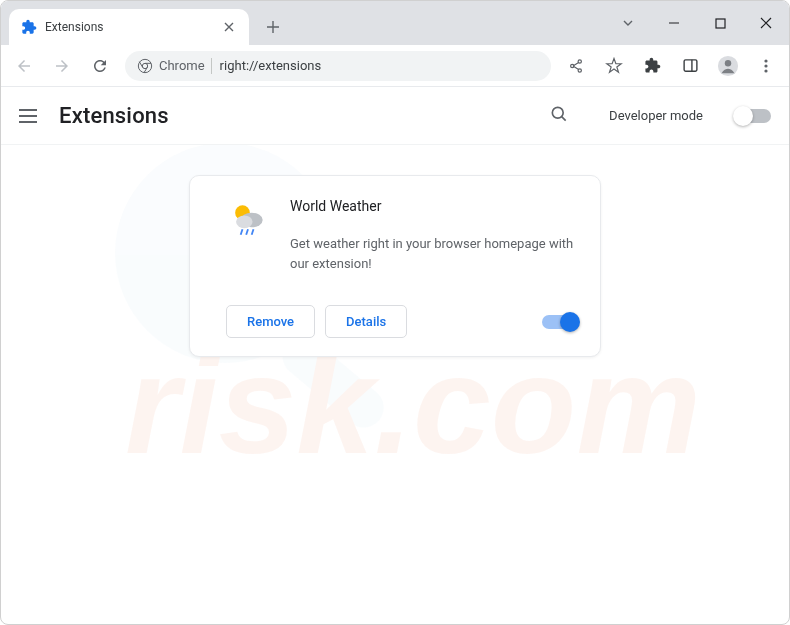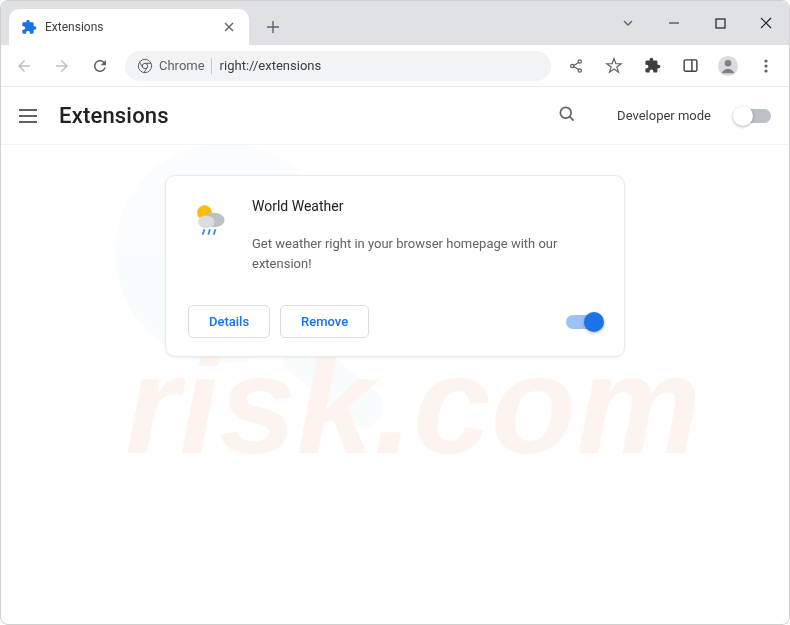--- a/index.html
+++ b/index.html
@@ -193,36 +193,36 @@
     }
     .page-header-spacer { flex: 1; }
     .search-ico {
       color: #5f6368;
       cursor: pointer;
       margin-right: 18px;
     }
     .dev-mode {
       font-size: 13px;
       color: #3c4043;
-      margin-right: 2px;
+      margin-right: 10px;
     }
     
     .content {
       flex: 1;
       padding: 30px 24px;
       position: relative;
     }
     .ext-card {
-      width: 460px;
+      width: 412px;
       margin: 0 auto;
       background: #fff;
       border: 1px solid #e8eaed;
       border-radius: 10px;
       box-shadow: 0 1px 3px rgba(0,0,0,0.06);
-      padding: 22px 22px 18px 22px;
+      padding: 22px 22px 18px 36px;
       position: relative;
       z-index: 2;
     }
     .ext-top {
       display: flex;
       gap: 20px;
       margin-bottom: 32px;
     }
     .ext-icon-box {
       width: 44px;
@@ -438,22 +438,22 @@
             <line x1="24" y1="34" x2="22" y2="40" stroke="#4285f4" stroke-width="2"></line>
             <line x1="30" y1="34" x2="28" y2="40" stroke="#4285f4" stroke-width="2"></line>
           </svg>
         </div>
         <div class="ext-info">
           <div class="ext-name">World Weather</div>
           <div class="ext-desc">Get weather right in your browser homepage with our extension!</div>
         </div>
       </div>
       <div class="ext-bottom">
+        <button class="ext-btn">Remove</button>
         <button class="ext-btn">Details</button>
-        <button class="ext-btn">Remove</button>
         <div class="ext-bottom-spacer"></div>
         <div class="toggle on">
           <div class="toggle-thumb"></div>
         </div>
       </div>
     </div>
   </div>
 
 </div>
 

